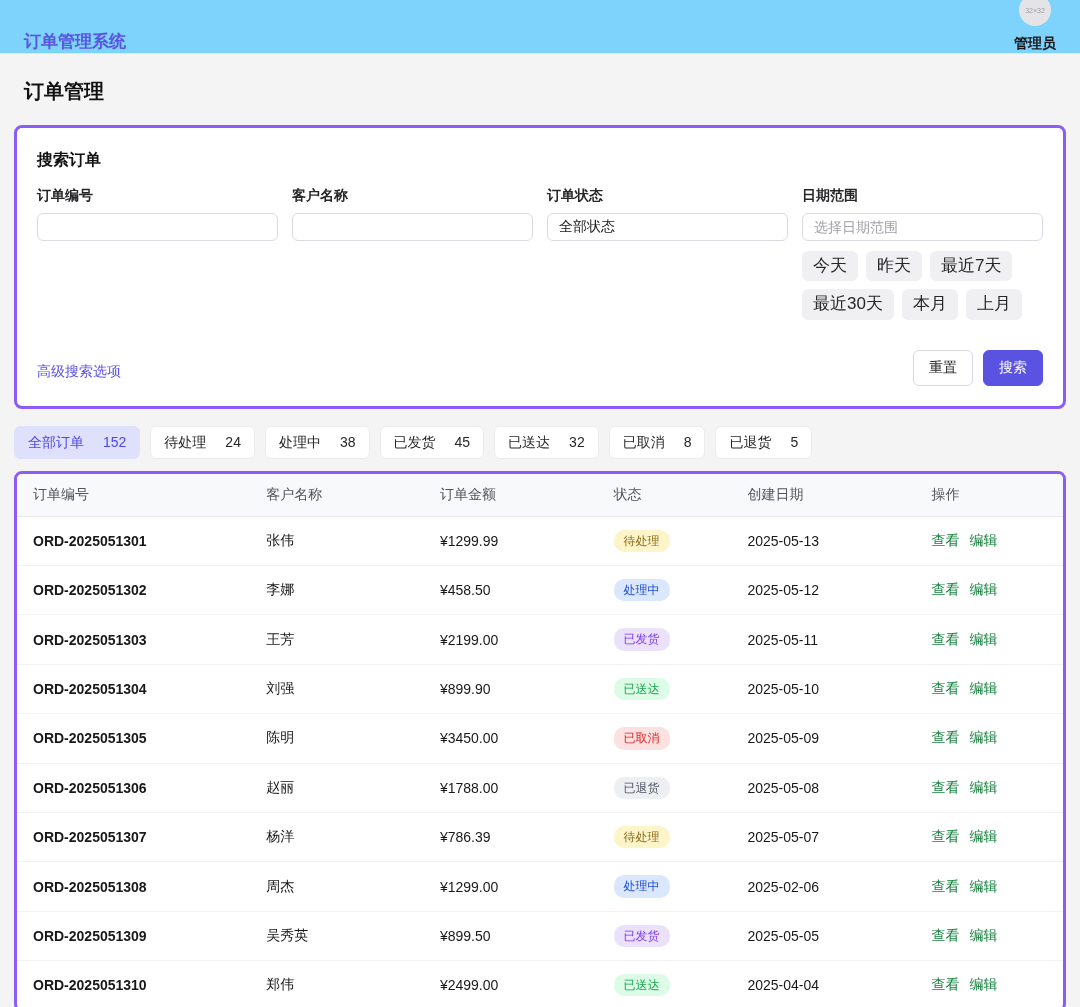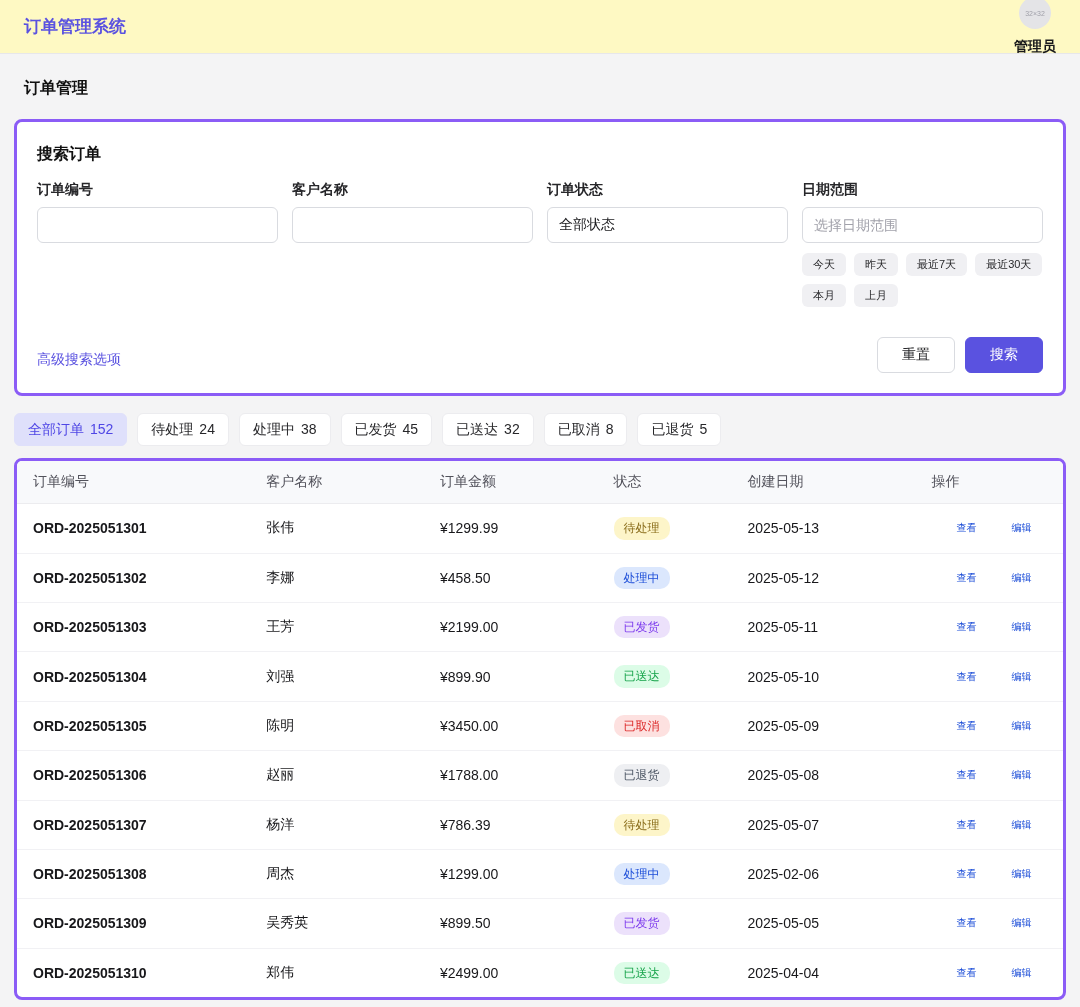--- a/index.html
+++ b/index.html
@@ -8,75 +8,75 @@
     font-family: "Liberation Sans", "DejaVu Sans", sans-serif;
     background: #f4f4f5;
     color: #18181b;
     min-height: 1007px;
     position: relative;
     font-size: 14px;
   }
   
   .app-header {
     height: 54px;
-    background: #fef9c3;
+    background: #7dd3fc;
     border-bottom: 1px solid #e7e7ea;
     display: flex;
-    align-items: center;
+    align-items: flex-end;
     justify-content: space-between;
     padding: 0 24px;
   }
   .brand { color: #5a52e0; font-size: 17px; font-weight: bold; }
   .user-area { display: flex; align-items: center; gap: 9px; flex-direction: column; }
   .avatar {
     width: 32px; height: 32px; border-radius: 50%;
     background: #e4e4e7; color: #a1a1aa;
     font-size: 7px; display: flex; align-items: center; justify-content: center;
   }
   .user-name { font-size: 14px; font-weight: bold; color: #18181b; }
 
   
   .page { padding: 0 14px; }
-  .page-title { font-size: 16px; font-weight: bold; margin: 24px 10px 20px; color: #111111; }
+  .page-title { font-size: 20px; font-weight: bold; margin: 24px 10px 20px; color: #111111; }
 
   
   .card {
     background: #ffffff;
     border-radius: 8px;
     border: 3px solid #8b5cf6;
   }
   .search-card { padding: 22px 20px 20px; }
   .search-title { font-size: 16px; font-weight: bold; margin-bottom: 16px; color: #111111; }
   .search-grid { display: grid; grid-template-columns: repeat(4, 1fr); gap: 14px; }
   .field-label { display: block; font-size: 14px; font-weight: bold; color: #27272a; margin-bottom: 8px; }
   .field-input, .field-select {
-    width: 100%; height: 36px;
+    width: 100%; height: 28px;
     border: 1px solid #d9dbe0; border-radius: 6px;
     padding: 0 11px; font-size: 14px; font-family: inherit;
     background: #ffffff; color: #18181b; outline: none;
   }
   .field-input::placeholder { color: #a1a1aa; }
   .field-select { display: flex; align-items: center; cursor: pointer; }
   .quick-dates { display: flex; flex-wrap: wrap; gap: 8px; margin-top: 10px; }
   .quick-pill {
     background: #f0f0f3; border: none; border-radius: 6px;
-    padding: 5px 11px; font-size: 11px; color: #27272a;
+    padding: 5px 11px; font-size: 17px; color: #27272a;
     font-family: inherit; cursor: pointer; line-height: 1.2;
   }
   .search-footer { display: flex; align-items: center; justify-content: space-between; margin-top: 30px; }
   .advanced-link { color: #5a52e0; font-size: 14px; text-decoration: none; cursor: pointer; margin-top: 9px; }
   .search-actions { display: flex; gap: 10px; }
-  .btn { font-family: inherit; font-size: 14px; border-radius: 6px; padding: 8px 24px; cursor: pointer; }
+  .btn { font-family: inherit; font-size: 14px; border-radius: 6px; padding: 8px 15px; cursor: pointer; }
   .btn-reset { background: #ffffff; border: 1px solid #d9dbe0; color: #27272a; }
   .btn-search { background: #5a52e0; border: 1px solid #5a52e0; color: #ffffff; }
 
   
   .tabs { display: flex; gap: 10px; margin: 17px 0 12px; }
   .tab {
-    display: flex; gap: 6px; align-items: center;
+    display: flex; gap: 19px; align-items: center;
     background: #ffffff; border: 1px solid #ececef; border-radius: 6px;
     padding: 7px 13px; font-size: 14px; color: #27272a;
     font-family: inherit; cursor: pointer; line-height: 1.2;
   }
   .tab.active { background: #dfe0fb; border-color: #dfe0fb; color: #4f46e5; }
 
   
   .table-card { overflow: hidden; }
   table { width: 100%; border-collapse: collapse; table-layout: fixed; }
   col.c1 { width: 22.3%; } col.c2 { width: 16.6%; } col.c3 { width: 16.6%; }
@@ -93,21 +93,21 @@
     display: inline-block; padding: 4px 10px; border-radius: 10px;
     font-size: 12px; line-height: 1.2;
   }
   .badge.pending    { background: #fdf5c9; color: #8a6d1b; }
   .badge.processing { background: #dbe7fd; color: #1d4ed8; }
   .badge.shipped    { background: #ece1fb; color: #7c3aed; }
   .badge.delivered  { background: #dcfce7; color: #16a34a; }
   .badge.cancelled  { background: #fde1e0; color: #dc2626; }
   .badge.returned   { background: #eeeff2; color: #4b5563; }
   .row-actions { display: flex; gap: 10px; }
-  .action-link { color: #1d4ed8; font-size: 10px; text-decoration: none; cursor: pointer; margin-left: 25px; }
+  .action-link { color: #15803d; font-size: 14px; text-decoration: none; cursor: pointer; }
 </style>
 </head>
 <body>
 
 <header class="app-header">
   <div class="brand">订单管理系统</div>
   <div class="user-area">
     <div class="avatar">32×32</div>
     <div class="user-name">管理员</div>
   </div>

